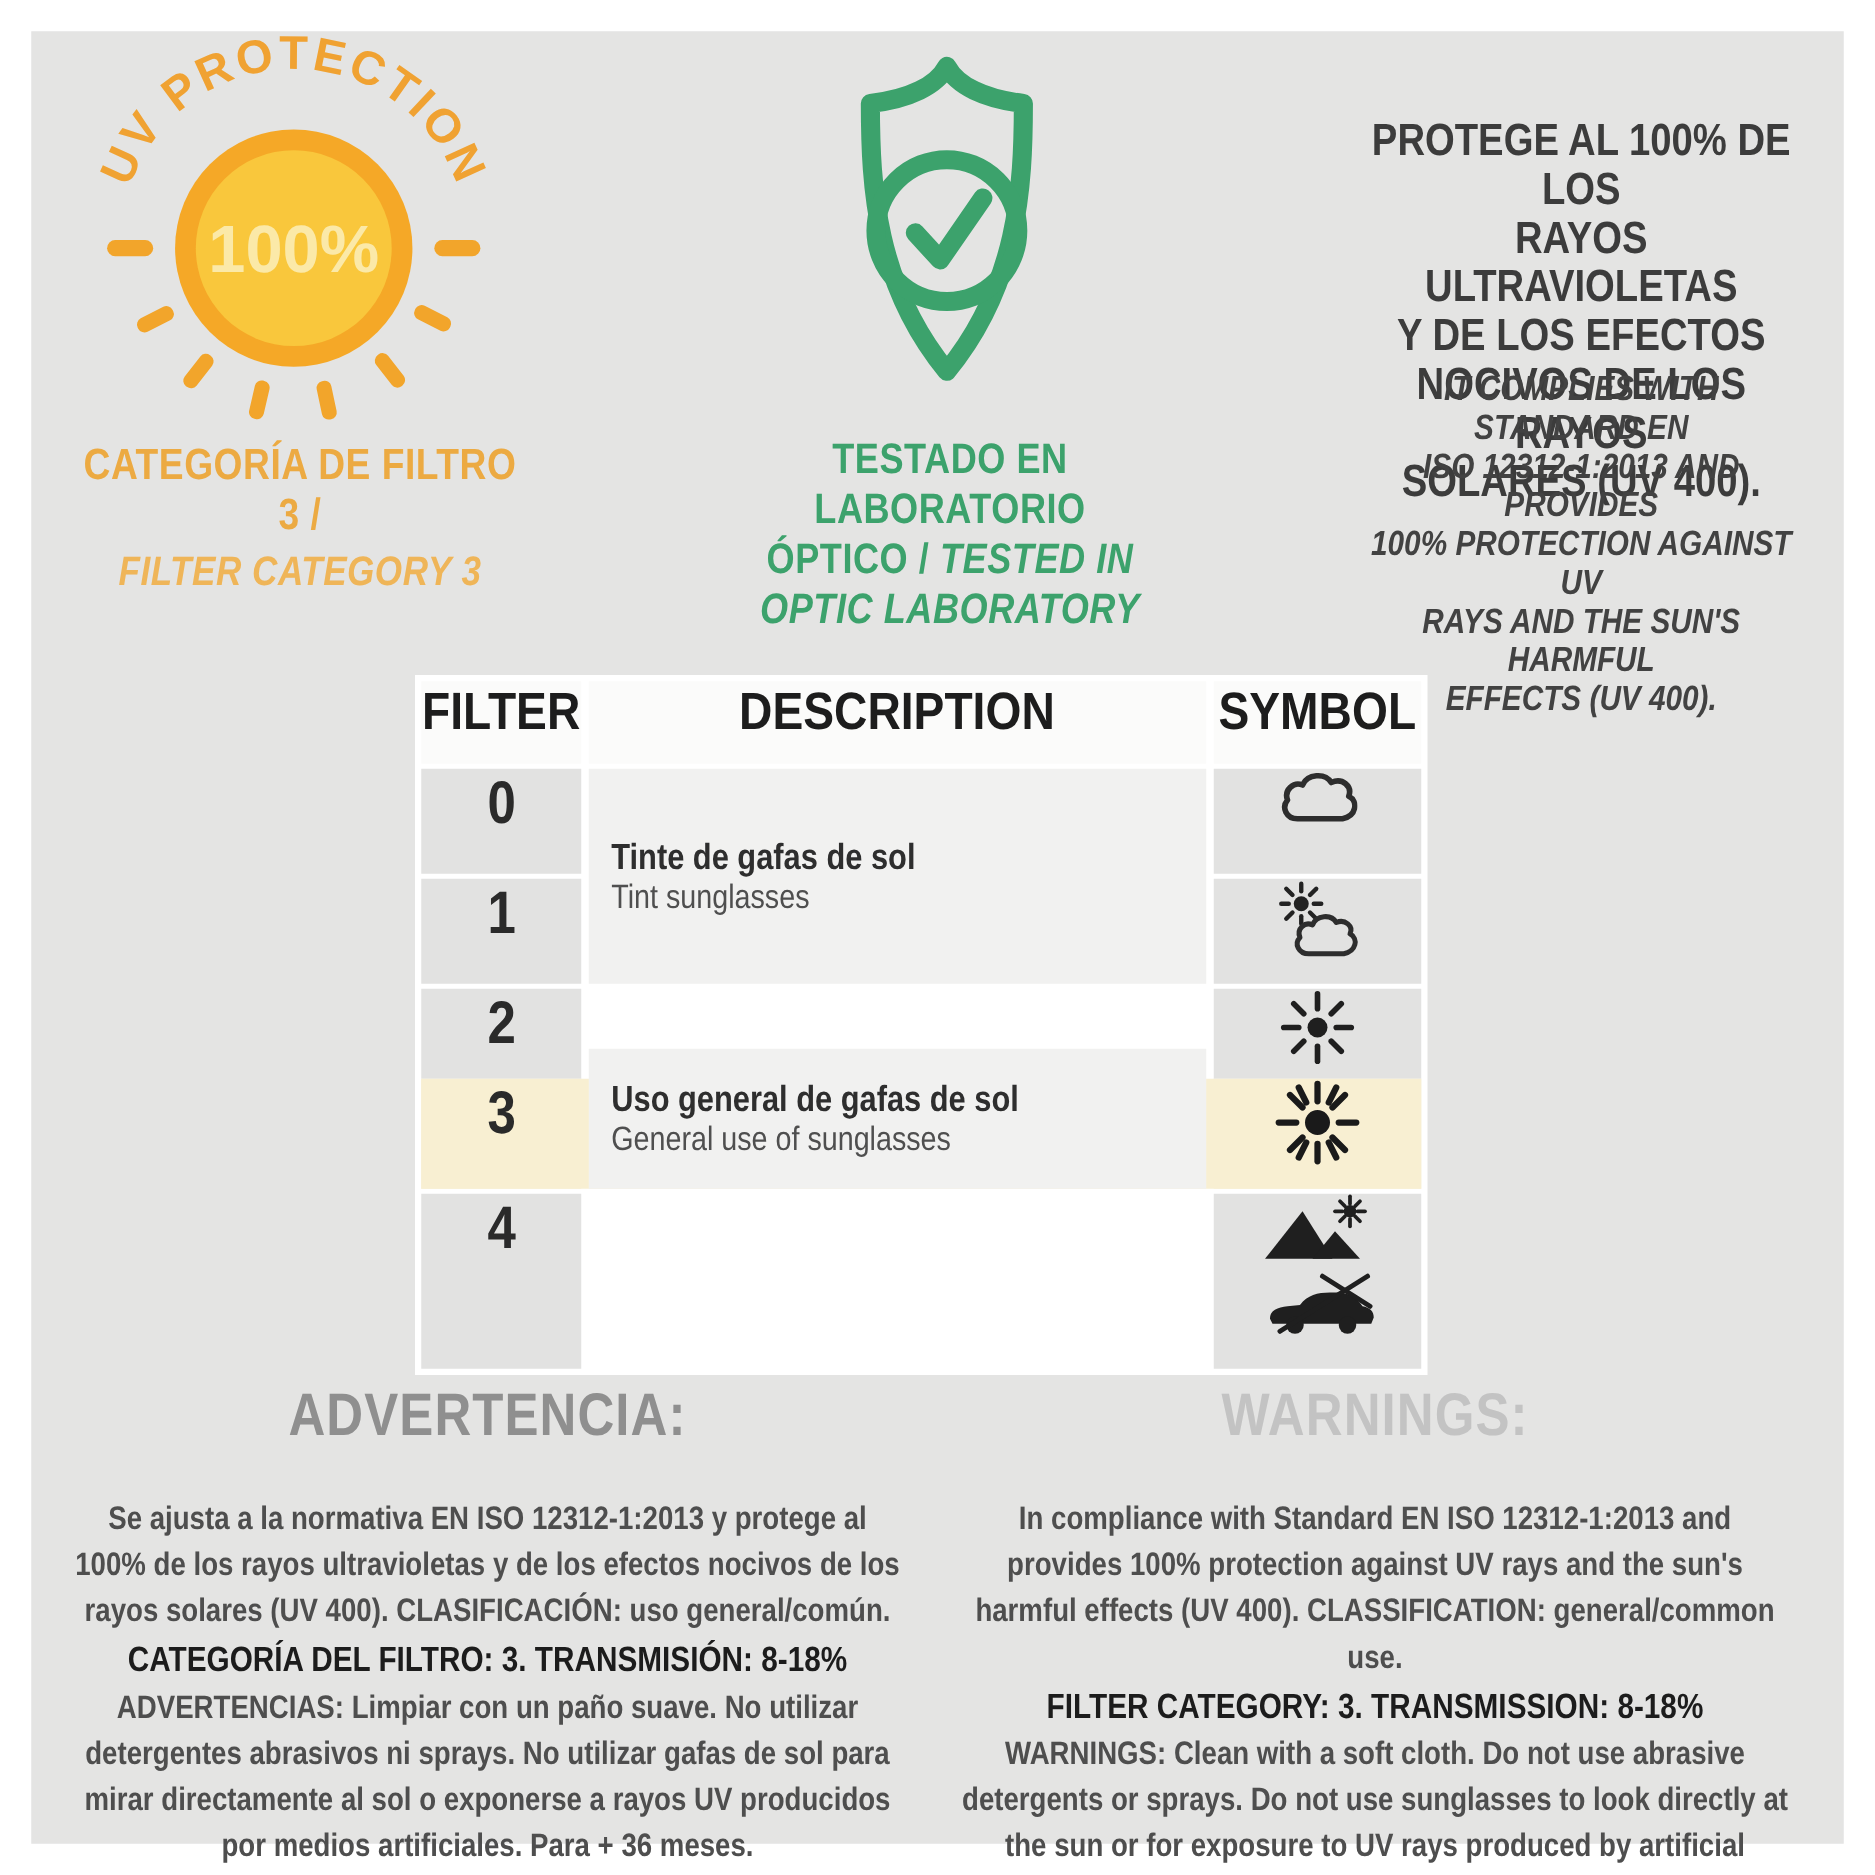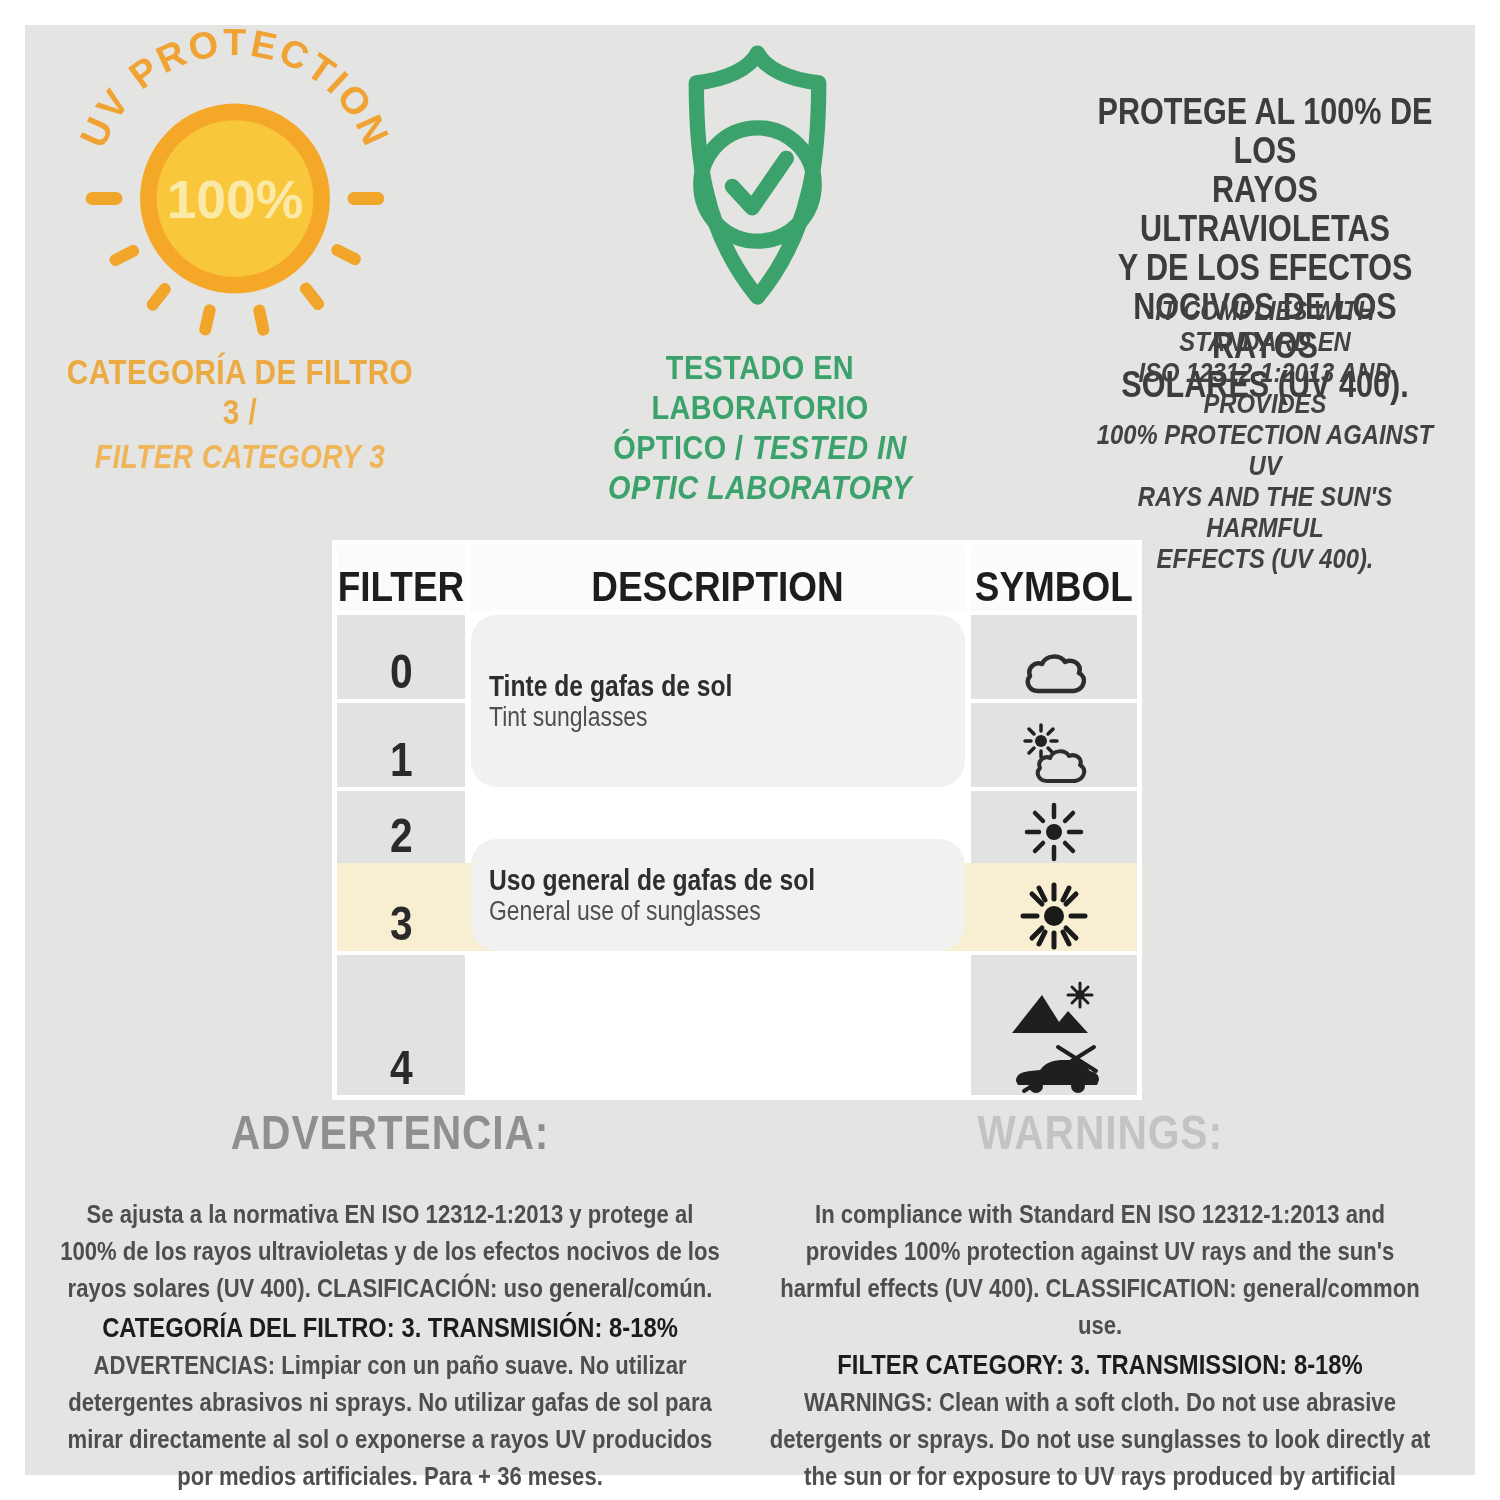--- a/index.html
+++ b/index.html
@@ -21,26 +21,26 @@
   
   .claim-es div{font-size:36px;font-weight:bold;color:#3c3c3c;line-height:39px;letter-spacing:0;}
   .claim-en div{font-size:28px;font-weight:bold;font-style:italic;color:#424242;line-height:31px;}
 
   
   .tablewrap{position:absolute;left:332px;top:540px;width:810px;height:560px;background:#ffffff;padding:0;}
   .tgrid{position:relative;display:grid;margin:5px;
          grid-template-columns:128px 6px 494px 6px 166px;
          grid-template-rows:66px 4px 84px 4px 84px 4px 72px 88px 4px 140px;
          width:800px;}
-  .cell{position:relative;z-index:1;display:flex;align-items:flex-end;justify-content:center;}
+  .cell{position:relative;z-index:1;display:flex;align-items:flex-start;justify-content:center;}
   .hcell{background:#fbfbfa;}
   .hcell span{font-size:42px;font-weight:bold;color:#1d1d1d;transform:scaleX(.88);letter-spacing:0;}
   .gcell{background:#e2e2e1;}
   .cream{background:#f8efd2;}
-  .desc{background:#f1f1f0;flex-direction:column;align-items:flex-start;justify-content:center;padding-left:18px;border-radius:26px;}
+  .desc{background:#f1f1f0;flex-direction:column;align-items:flex-start;justify-content:center;padding-left:18px;}
   .desc-inner{width:560px;transform:scaleX(.85);transform-origin:left center;}
   .desc-es{font-size:29px;font-weight:bold;color:#2e2e2e;line-height:32px;}
   .desc-en{font-size:27px;color:#4f4f4f;line-height:30px;}
   .fnum{font-size:48px;font-weight:bold;color:#2a2a2a;transform:scaleX(.85);}
   .band{position:absolute;left:5px;top:323px;width:800px;height:88px;background:#f8efd2;z-index:0;}
   .symstack{display:flex;flex-direction:column;align-items:center;gap:6px;}
 
   
   .warn-title-es{font-size:48px;font-weight:bold;color:#8f8f8f;letter-spacing:1px;}
   .warn-title-en{font-size:48px;font-weight:bold;color:#c3c3c3;letter-spacing:1px;}

